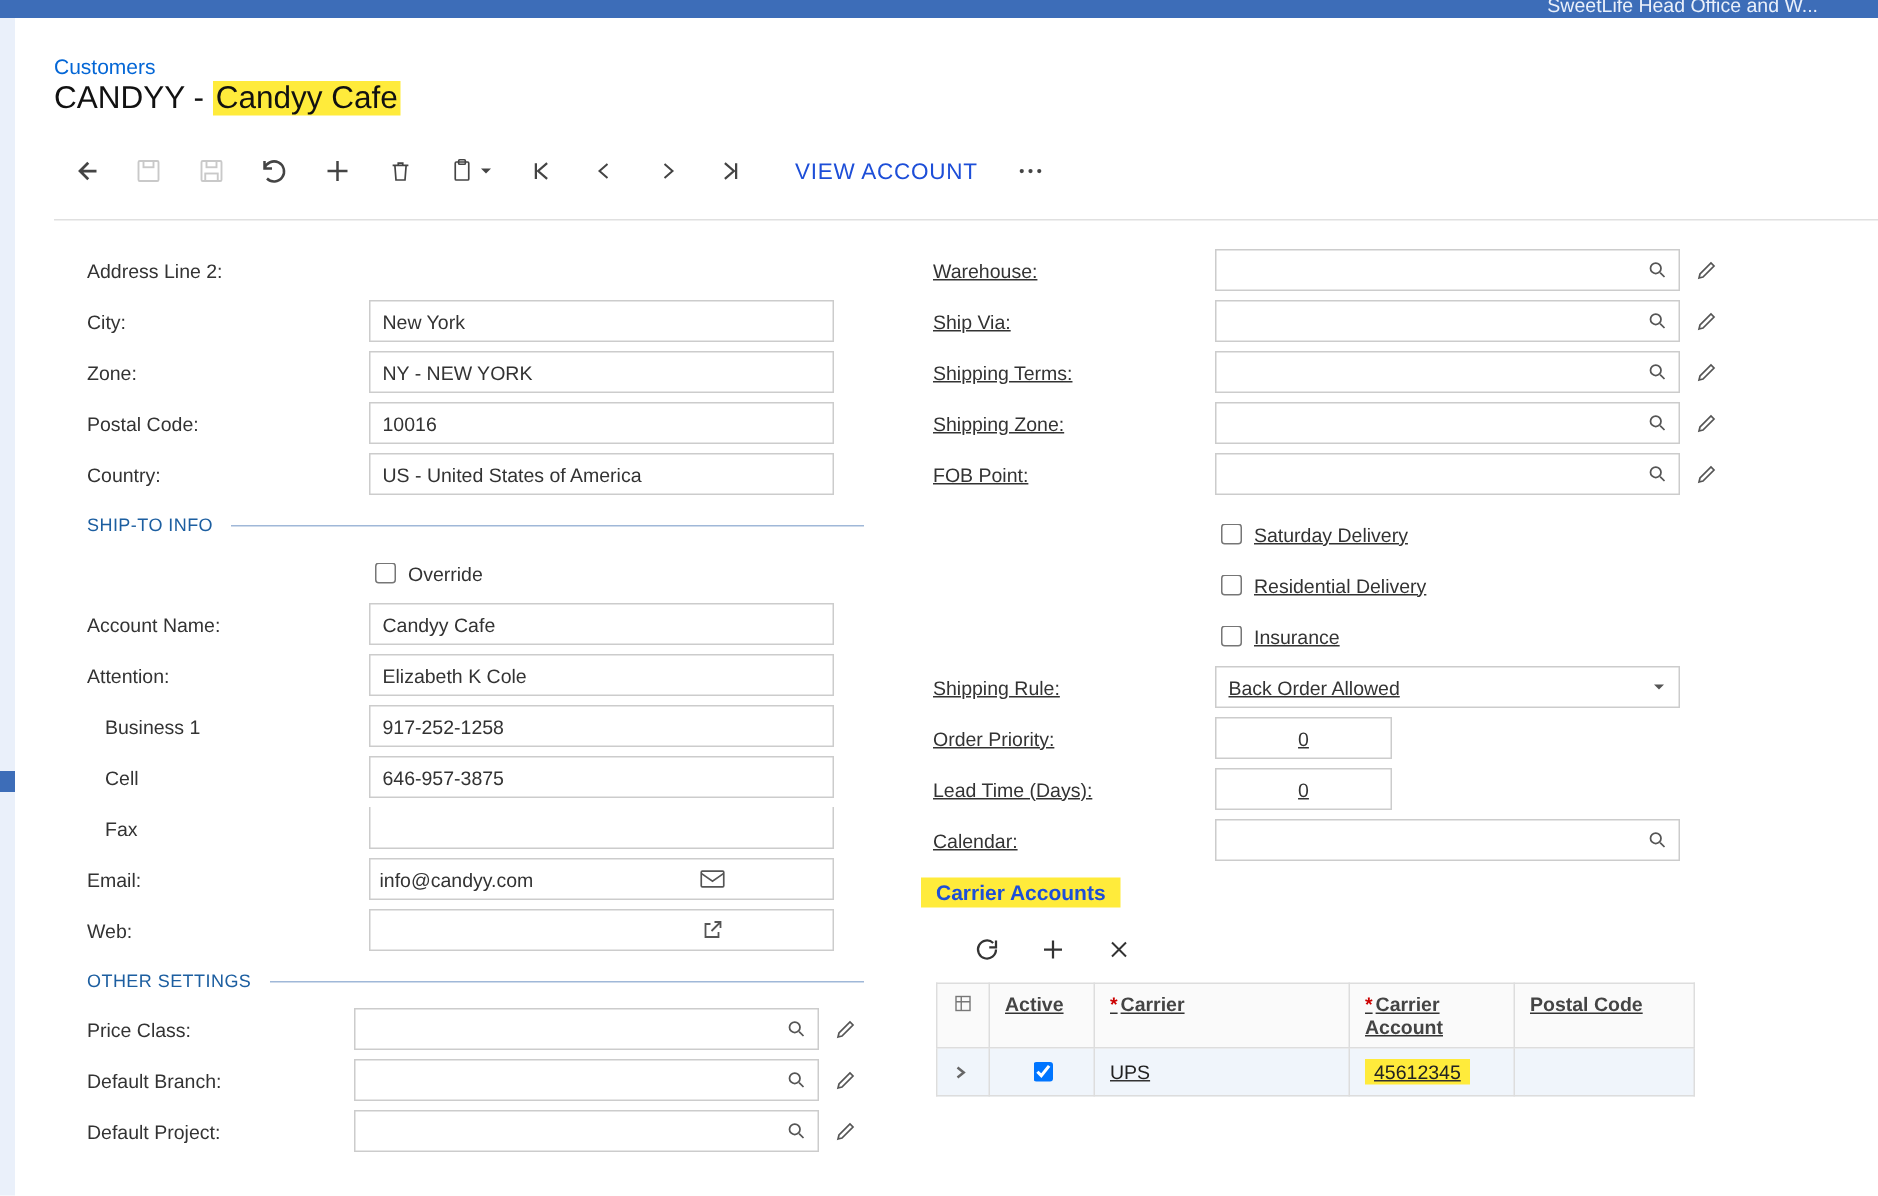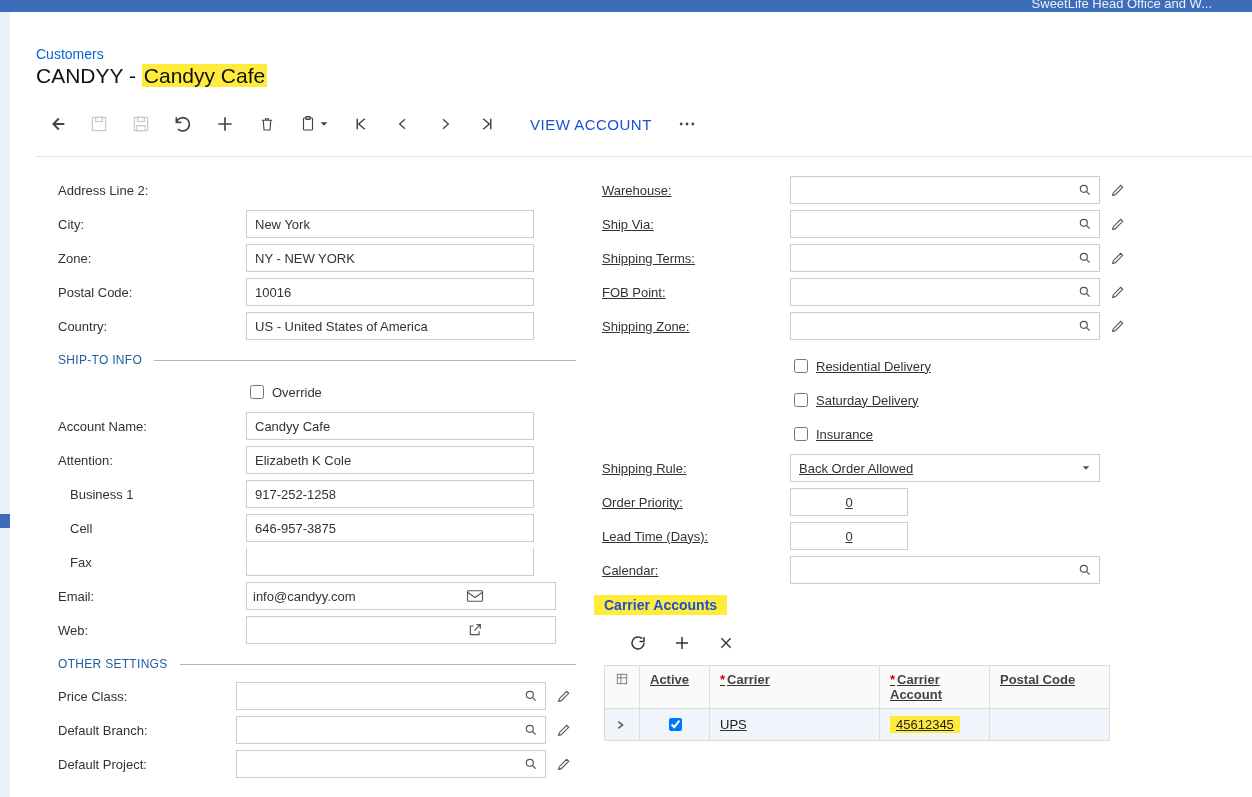--- a/index.html
+++ b/index.html
@@ -33,21 +33,21 @@
     position: absolute;
     left: 0;
     top: 514px;
     width: 10px;
     height: 14px;
     background: #3d6db8;
   }
   .content {
     position: absolute;
     left: 36px;
-    top: 46px;
+    top: 36px;
     right: 0;
   }
   .breadcrumb {
     color: #0366d6;
     font-size: 14px;
     margin-bottom: 2px;
   }
   .title {
     font-size: 21px;
     color: #111;
@@ -86,37 +86,37 @@
   .form-area {
     position: absolute;
     top: 110px;
     left: 0;
     right: 0;
     border-top: 1px solid #e0e0e0;
     padding-top: 16px;
   }
   .columns {
     display: flex;
-    gap: 20px;
+    gap: 40px;
   }
   .col-left { width: 540px; padding-left: 22px; }
   .col-right { width: 560px; padding-left: 6px; text-decoration: underline; }
 
   .form-row {
     display: flex;
     align-items: center;
     height: 34px;
   }
   .form-label {
     width: 188px;
     color: #333;
   }
   .form-label.indent { padding-left: 12px; }
   .form-value {
-    width: 288px;
+    width: 310px;
     position: relative;
   }
   .form-text {
     height: 28px;
     line-height: 28px;
     border: 1px solid #ccc;
     padding: 0 8px;
     background: #fff;
     color: #333;
   }
@@ -583,71 +583,71 @@
                 </div>
               </div>
             <div class="edit-pencil">
                 <svg width="16" height="16" viewBox="0 0 24 24" fill="none" stroke="currentColor" stroke-width="1.7">
                   <path d="M4 20l4-1 11-11-3-3L5 16l-1 4z"></path>
                 </svg>
               </div>
           </div>
         </div>
         <div class="form-row">
+          <div class="form-label">Shipping Zone:</div>
+          <div class="lookup-wrap">
+            <div class="lookup-input-box">
+                <input style="">
+                <div class="lookup-btn">
+                  <svg width="14" height="14" viewBox="0 0 24 24" fill="none" stroke="currentColor" stroke-width="2">
+                    <circle cx="10" cy="10" r="6"></circle>
+                    <path d="M15 15l5 5"></path>
+                  </svg>
+                </div>
+              </div>
+            <div class="edit-pencil">
+                <svg width="16" height="16" viewBox="0 0 24 24" fill="none" stroke="currentColor" stroke-width="1.7">
+                  <path d="M4 20l4-1 11-11-3-3L5 16l-1 4z"></path>
+                </svg>
+              </div>
+          </div>
+        </div>
+        <div class="form-row">
           <div class="form-label">FOB Point:</div>
           <div class="lookup-wrap">
             <div class="lookup-input-box">
                 <input style="">
                 <div class="lookup-btn">
                   <svg width="14" height="14" viewBox="0 0 24 24" fill="none" stroke="currentColor" stroke-width="2">
                     <circle cx="10" cy="10" r="6"></circle>
                     <path d="M15 15l5 5"></path>
                   </svg>
                 </div>
               </div>
             <div class="edit-pencil">
                 <svg width="16" height="16" viewBox="0 0 24 24" fill="none" stroke="currentColor" stroke-width="1.7">
                   <path d="M4 20l4-1 11-11-3-3L5 16l-1 4z"></path>
                 </svg>
               </div>
           </div>
         </div>
-        <div class="form-row">
-          <div class="form-label">Shipping Zone:</div>
-          <div class="lookup-wrap">
-            <div class="lookup-input-box">
-                <input style="">
-                <div class="lookup-btn">
-                  <svg width="14" height="14" viewBox="0 0 24 24" fill="none" stroke="currentColor" stroke-width="2">
-                    <circle cx="10" cy="10" r="6"></circle>
-                    <path d="M15 15l5 5"></path>
-                  </svg>
-                </div>
-              </div>
-            <div class="edit-pencil">
-                <svg width="16" height="16" viewBox="0 0 24 24" fill="none" stroke="currentColor" stroke-width="1.7">
-                  <path d="M4 20l4-1 11-11-3-3L5 16l-1 4z"></path>
-                </svg>
-              </div>
-          </div>
-        </div>
 
         <div style="height:6px;"></div>
+        <div class="form-row">
+          <div class="form-label"></div>
+          <div class="check-row">
+            <input type="checkbox" style="">
+            <span>Saturday Delivery</span>
+          </div>
+        </div>
         <div class="form-row">
           <div class="form-label"></div>
           <div class="check-row">
             <input type="checkbox" style="">
             <span>Residential Delivery</span>
-          </div>
-        </div>
-        <div class="form-row">
-          <div class="form-label"></div>
-          <div class="check-row">
-            <input type="checkbox" style="">
-            <span>Saturday Delivery</span>
           </div>
         </div>
         <div class="form-row">
           <div class="form-label"></div>
           <div class="check-row">
             <input type="checkbox" style="">
             <span>Insurance</span>
           </div>
         </div>
 

